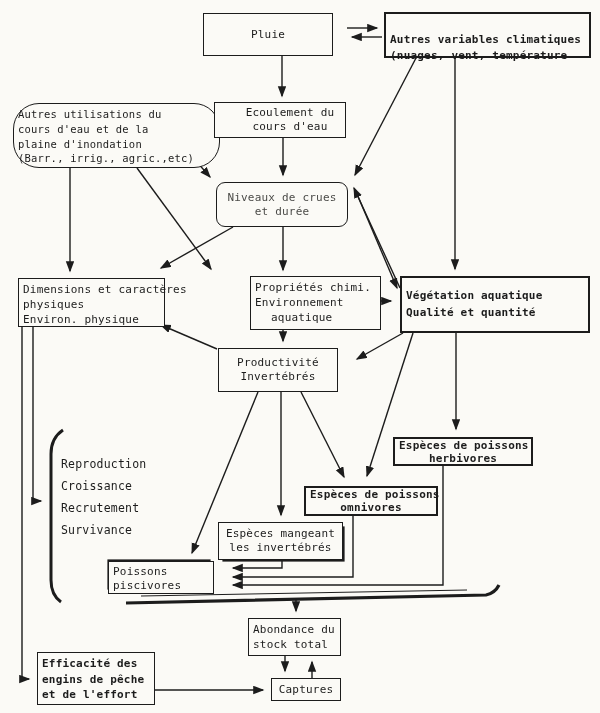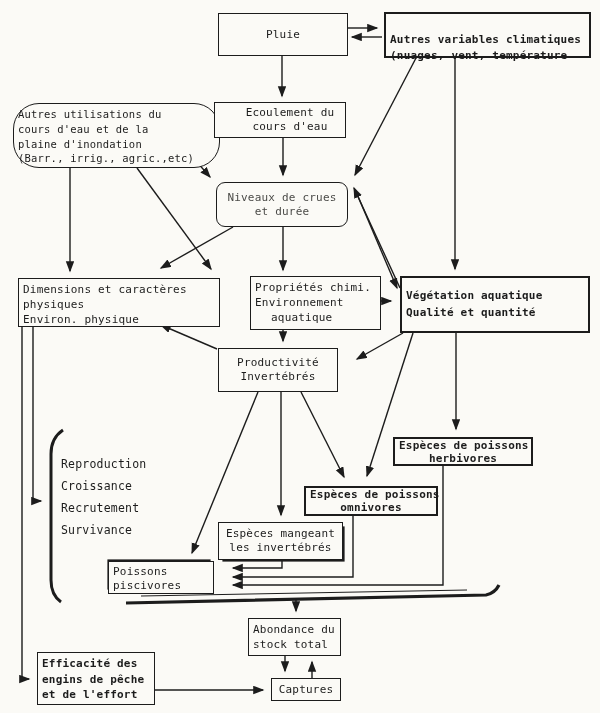--- a/index.html
+++ b/index.html
@@ -81,21 +81,21 @@
       <path d="M285,656 V671" marker-end="url(#ah)"></path>
       <path d="M312,679 V662" marker-end="url(#ah)"></path>
       <path d="M155,690 H263" marker-end="url(#ah)"></path>
 
       <path d="M22,327 V679 H29" marker-end="url(#ah)"></path>
       <path d="M33,327 V501 H41" marker-end="url(#ah)"></path>
       <path d="M63,430 Q51,438 51,454 V580 Q51,595 61,602" stroke-width="3"></path>
     </g>
   </svg>
 
-  <div class="node center" id="n-pluie" style="left:218px;top:13px;width:130px;height:43px;">
+  <div class="node center" id="n-pluie" style="left:203px;top:13px;width:130px;height:43px;">
     <span>Pluie</span>
   </div>
 
   <div class="node bold thick" id="n-climat" style="left:384px;top:12px;width:207px;height:46px;line-height:16px;padding-top:18px;">
     <span>Autres variables climatiques</span>
     <span>(nuages, vent, température</span>
   </div>
 
   <div class="node" id="n-usages" style="left:13px;top:103px;width:207px;height:65px;border-radius:26px;">
     <span>Autres utilisations du</span>
@@ -107,21 +107,21 @@
   <div class="node center" id="n-ecoulement" style="left:214px;top:102px;width:132px;height:36px;padding-left:24px;">
     <span>Ecoulement du</span>
     <span>cours d'eau</span>
   </div>
 
   <div class="node center faded" id="n-niveaux" style="left:216px;top:182px;width:132px;height:45px;border-radius:9px;">
     <span>Niveaux de crues</span>
     <span>et durée</span>
   </div>
 
-  <div class="node" id="n-dimensions" style="left:18px;top:278px;width:202px;height:49px;">
+  <div class="node" id="n-dimensions" style="left:18px;top:278px;width:147px;height:49px;">
     <span>Dimensions et caractères</span>
     <span>physiques</span>
     <span>Environ. physique</span>
   </div>
 
   <div class="node" id="n-proprietes" style="left:217px;top:276px;width:131px;height:54px;line-height:15px;margin-left:33px;">
     <span>Propriétés chimi.</span>
     <span>Environnement</span>
     <span class="indent">aquatique</span>
   </div>

